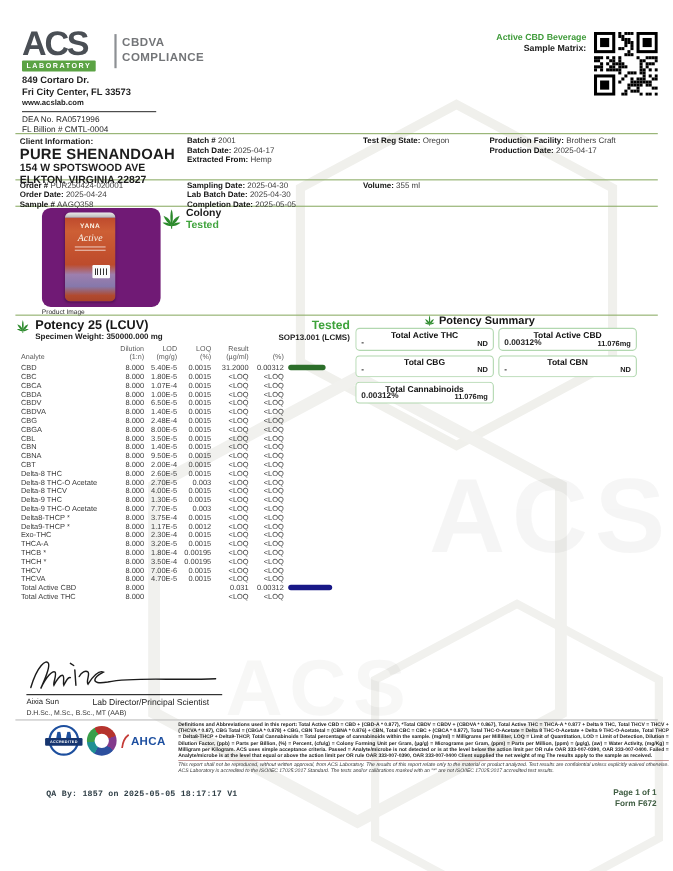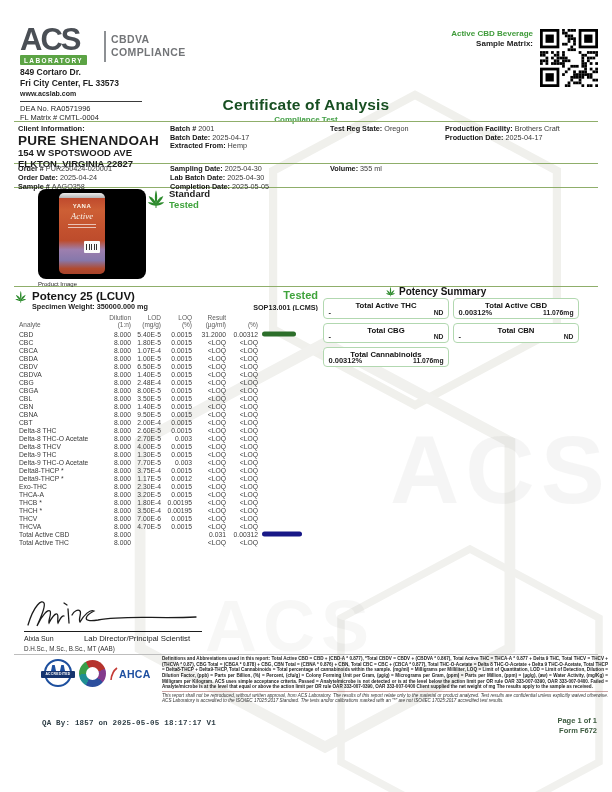--- a/index.html
+++ b/index.html
@@ -41,21 +41,21 @@
   .ci-c1{position:absolute;left:36px;top:0;}
   .ci-c2{position:absolute;left:340px;top:0;}
   .ci-c3{position:absolute;left:660px;top:0;}
   .ci-c4{position:absolute;left:890px;top:0;}
   .ci-label{font-size:15px;font-weight:700;color:#1c1c1c;}
   .cname{font-size:27px;line-height:30px;font-weight:700;color:#1c1c1c;letter-spacing:.4px;}
   .caddr{font-size:19px;line-height:21.5px;font-weight:700;color:#1c1c1c;}
   .kv{font-size:14.5px;line-height:17.5px;color:#3a3a3a;}
   .kv b{color:#161616;}
   
-  .pimg{left:38px;top:189px;width:108px;height:90px;background:#000000;border-radius:8px;}
+  .pimg{left:38px;top:189px;width:108px;height:90px;background:#701a75;border-radius:8px;}
   .can{position:absolute;left:21px;top:4px;width:46px;height:81px;border-radius:5px;overflow:hidden;
        box-shadow:0 1px 2px rgba(0,0,0,.25);}
   .can-lid{height:5px;background:linear-gradient(#ececec,#b5b5b5);}
   .can-body{position:relative;height:76px;
     background:linear-gradient(180deg,#bf4a2d 0%,#cd5f35 16%,#c3512e 42%,#bd4c2c 56%,#9d7fae 68%,#8678ab 82%,#b14a2e 93%,#a8432a 100%);}
   .can-brand{position:absolute;top:5px;left:0;right:0;text-align:center;color:#fdf6e8;font-size:6px;font-weight:800;letter-spacing:.5px;}
   .can-title{position:absolute;top:13px;left:0;right:0;text-align:center;color:#f8f4ea;font-size:9px;
              font-family:"Liberation Serif",serif;font-style:italic;}
   .can-line{position:absolute;left:20%;width:60%;height:1px;background:rgba(255,255,255,.65);}
   .sticker{position:absolute;left:25px;top:43px;width:16px;height:12px;background:#fafafa;border-radius:1px;}
@@ -160,21 +160,21 @@
     <div class="abs logo-vline"></div>
     <div class="abs beyond">
       <div>CBDVA</div>
       <div>COMPLIANCE</div>
     </div>
     <div class="abs addr">
       <div class="bold">849 Cortaro Dr.</div>
       <div class="bold">Fri City Center, FL 33573</div>
       <div class="website">www.acslab.com</div>
       <div class="kv7"><b>DEA No.</b> <span>RA0571996</span></div>
-      <div class="kv7"><b>FL Matrix #</b> <span>CMTL-0004</span></div>
+      <div class="kv7"><b>FL Billion #</b> <span>CMTL-0004</span></div>
     </div>
     <div class="abs sample-block">
       <div class="pname">Active CBD Beverage</div>
       <div class="mlabel">Sample Matrix:</div>
     </div>
     <svg class="abs qr" viewBox="0 0 57 57">
         <rect x="0.00" y="0.00" width="57.00" height="57.00" fill="#fff"></rect>
         <rect x="0.00" y="0.00" width="19.00" height="19.00" fill="#000"></rect>
         <rect x="2.71" y="2.71" width="13.57" height="13.57" fill="#fff"></rect>
         <rect x="5.43" y="5.43" width="8.14" height="8.14" fill="#000"></rect>
@@ -296,24 +296,20 @@
         <rect x="35.29" y="51.57" width="2.71" height="2.71" fill="#000"></rect>
         <rect x="38.00" y="51.57" width="2.71" height="2.71" fill="#000"></rect>
         <rect x="24.43" y="54.29" width="2.71" height="2.71" fill="#000"></rect>
         <rect x="27.14" y="54.29" width="2.71" height="2.71" fill="#000"></rect>
         <rect x="40.71" y="54.29" width="2.71" height="2.71" fill="#000"></rect>
         <rect x="46.14" y="54.29" width="2.71" height="2.71" fill="#000"></rect>
         <rect x="48.86" y="54.29" width="2.71" height="2.71" fill="#000"></rect>
         <rect x="54.29" y="54.29" width="2.71" height="2.71" fill="#000"></rect>
       </svg>
 
-    <div class="abs doc-title">
-      <div class="t1">Certificate of Analysis</div>
-      <div class="t2">Compliance Test</div>
-    </div>
 
     <div class="hl" style="top:121px"></div>
     <div class="hl" style="top:163px"></div>
     <div class="hl" style="top:187px"></div>
     <div class="hl" style="top:286px"></div>
 
     <div class="abs ci-wrap">
       <div class="ci-sec" style="top:0">
         <div class="ci-c1">
           <div class="ci-label">Client Information:</div>
@@ -362,21 +358,21 @@
           <div class="sticker"></div>
         </div>
       </div>
     </div>
     <div class="abs pcap">Product Image</div>
 
     <svg class="abs leaf badge-leaf">
         <use href="#leafsym"></use>
       </svg>
     <div class="abs badge-txt">
-      <div class="badge-p1">Standard</div>
+      <div class="badge-p1">Colony</div>
       <div class="badge-p2">Tested</div>
     </div>
 
     <div class="abs pot-wrap">
       <svg class="leaf pot-leaf">
           <use href="#leafsym"></use>
         </svg>
       <div class="pot-title">Potency 25 (LCUV)</div>
       <div class="pot-spec">Specimen Weight: 350000.000 mg</div>
       <div class="pot-tested">Tested</div>

